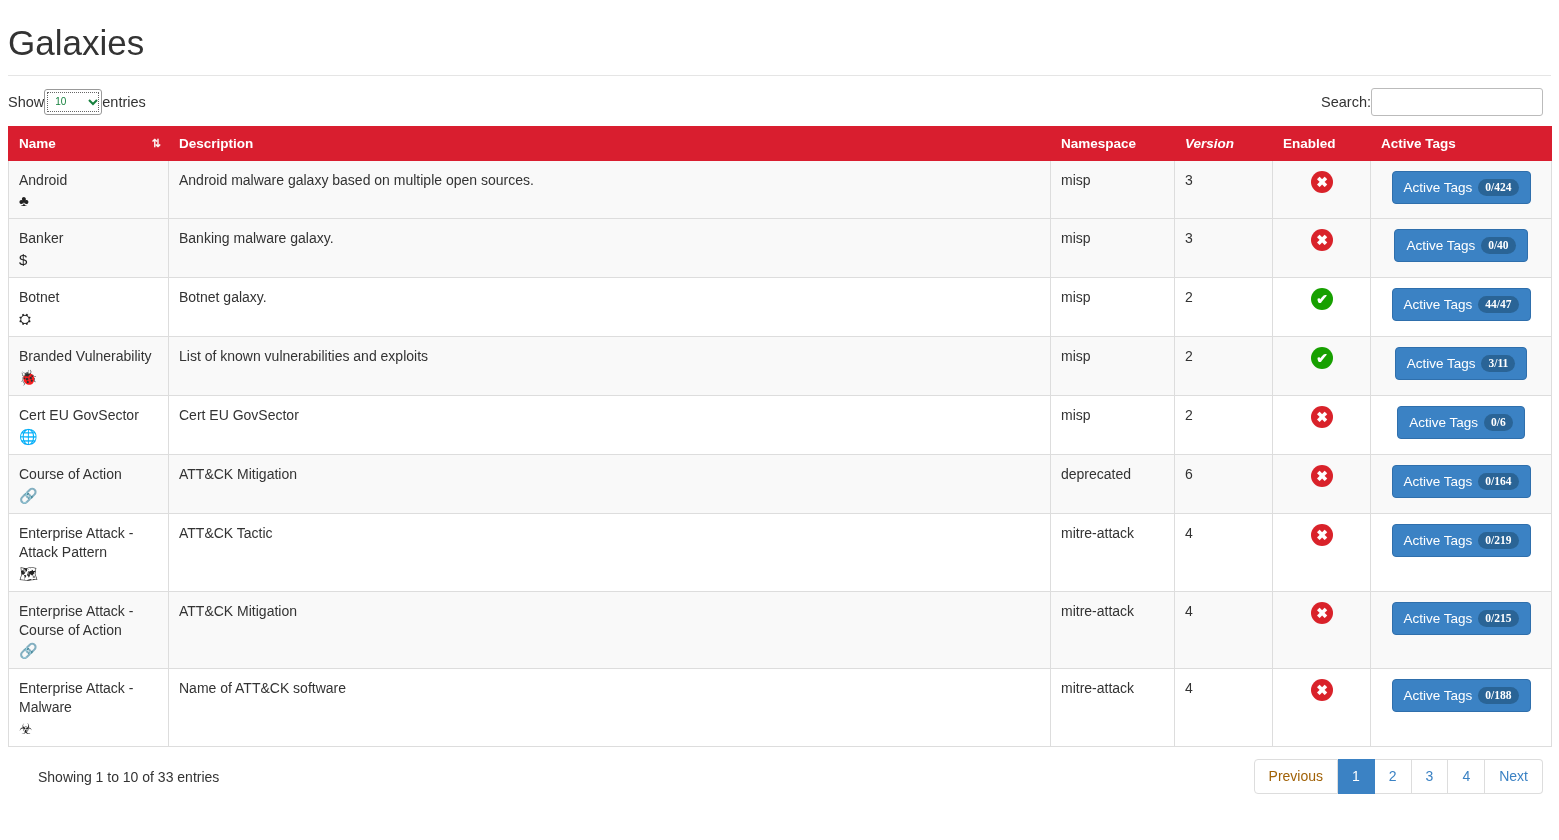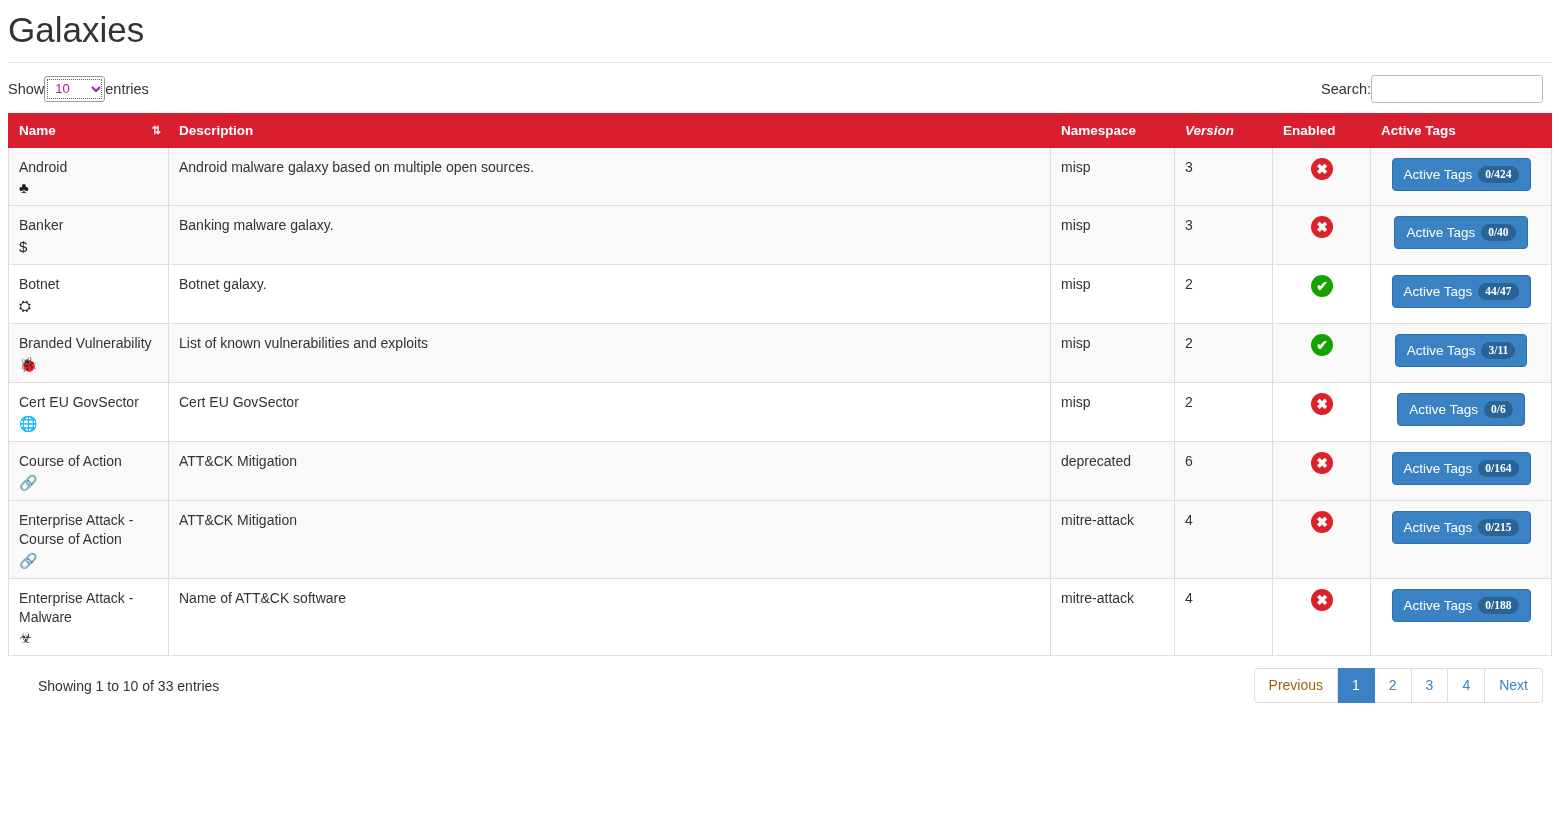--- a/index.html
+++ b/index.html
@@ -8,21 +8,21 @@
     width: 1559px; height: 840px;
     background: #ffffff;
     font-family: "Liberation Sans", sans-serif;
     color: #333333;
     overflow: hidden;
   }
   .page {
     width: 1559px;
     height: 840px;
     position: relative;
-    padding: 3px 8px;
+    padding: 16px 8px;
   }
   .page-title {
     font-size: 35px;
     font-weight: normal;
     color: #333;
     margin: 0;
     padding: 8px 0 12px 0;
     line-height: 1.1;
     letter-spacing: 0px;
   }
@@ -40,26 +40,26 @@
   }
   .length-control {
     display: flex;
     align-items: center;
     gap: 0;
     color: #333;
     font-size: 14.5px;
   }
   .length-select {
     font-family: "Liberation Sans", sans-serif;
-    font-size: 13px;
+    font-size: 10px;
     padding: 3px 18px 3px 6px;
     border: 1px solid #999;
     border-radius: 3px;
     background: #fff;
-    color: #a21caf;
+    color: #15803d;
     height: 26px;
     outline: 1px dotted #666;
     outline-offset: -4px;
   }
   .search-control {
     display: flex;
     align-items: center;
     font-size: 14.5px;
     color: #333;
     padding-right: 8px;
@@ -328,20 +328,34 @@
           </td>
           <td>ATT&amp;CK Mitigation</td>
           <td>deprecated</td>
           <td>6</td>
           <td class="enabled-cell"><span class="badge-icon no">✖</span></td>
           <td class="tags-cell"><button class="tag-btn">
               <span>Active Tags</span>
               <span class="count">0/164</span>
             </button></td>
         </tr>
+        <tr class="even">
+          <td class="name-cell">
+            <span class="name-text">Enterprise Attack - Attack Pattern</span>
+            <span class="glyph">🗺</span>
+          </td>
+          <td>ATT&amp;CK Tactic</td>
+          <td>mitre-attack</td>
+          <td>4</td>
+          <td class="enabled-cell"><span class="badge-icon no">✖</span></td>
+          <td class="tags-cell"><button class="tag-btn">
+              <span>Active Tags</span>
+              <span class="count">0/219</span>
+            </button></td>
+        </tr>
         <tr class="odd">
           <td class="name-cell">
             <span class="name-text">Enterprise Attack - Course of Action</span>
             <span class="glyph">🔗</span>
           </td>
           <td>ATT&amp;CK Mitigation</td>
           <td>mitre-attack</td>
           <td>4</td>
           <td class="enabled-cell"><span class="badge-icon no">✖</span></td>
           <td class="tags-cell"><button class="tag-btn">

